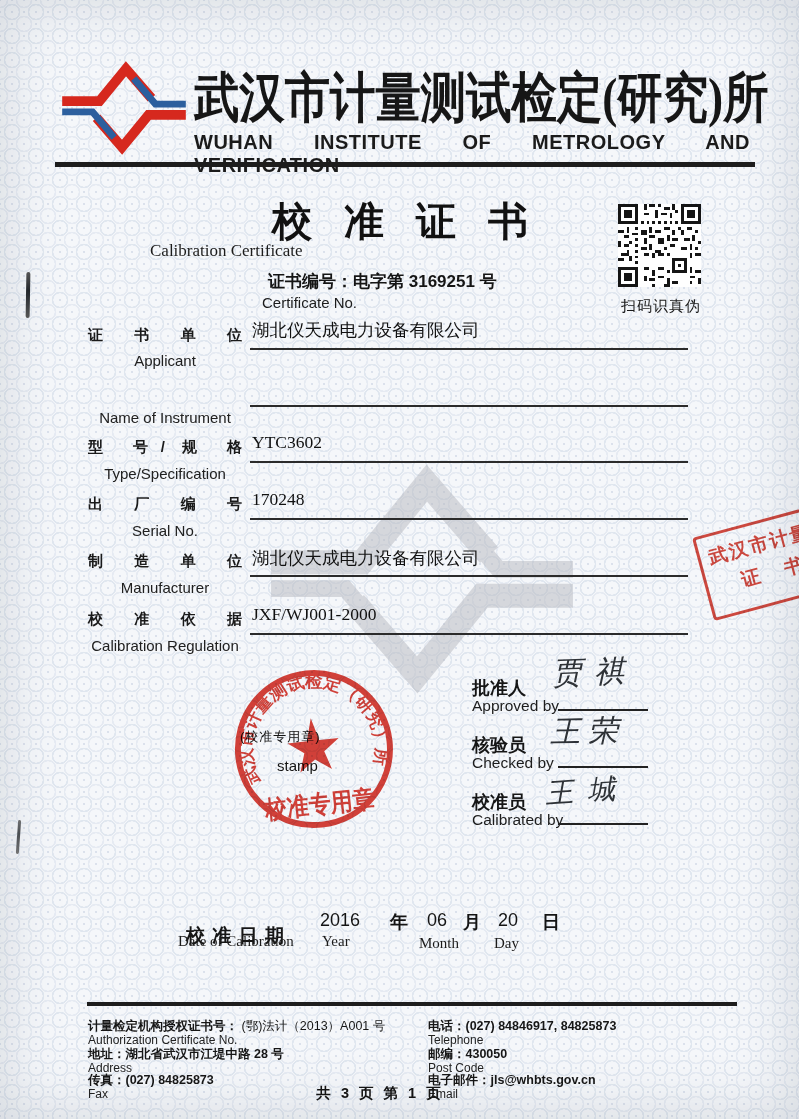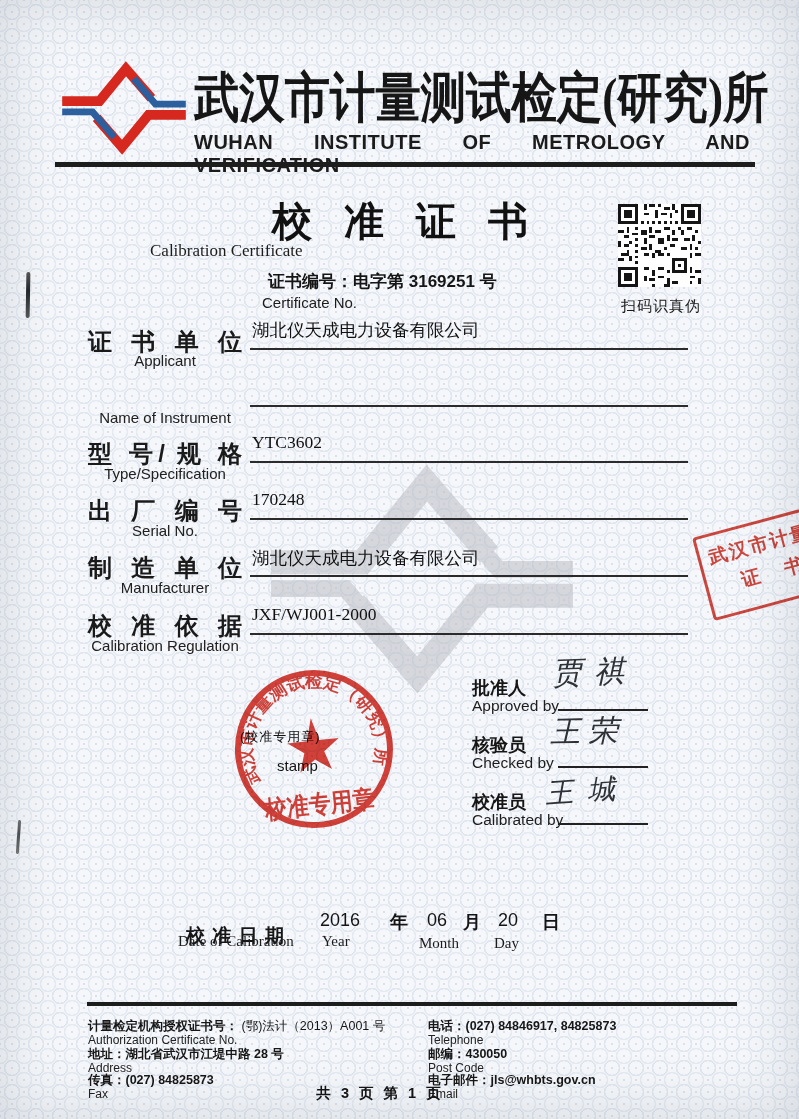--- a/index.html
+++ b/index.html
@@ -19,21 +19,21 @@
   .cn-head{font-weight:900;font-size:54px;letter-spacing:0px;white-space:nowrap;
     transform:scaleX(0.84);transform-origin:left top;font-family:"Liberation Serif", serif;color:#161616;}
   .en-head{font-weight:bold;font-size:20px;width:556px;text-align:justify;text-align-last:justify;
     color:#1b1b1b;letter-spacing:0.5px;white-space:nowrap0;}
   .rule{background:#1d1d1d;}
   .doc-title{font-size:40px;font-weight:900;letter-spacing:32px;white-space:nowrap;color:#111;
     font-family:"Liberation Serif", serif;}
   .doc-sub{font-size:17px;font-family:"Liberation Serif", serif;color:#1c1c1c;}
   .certno{font-size:17px;font-weight:600;display:flex;white-space:nowrap;color:#151515;}
   .certno-en{font-size:15px;color:#1c1c1c;}
-  .f-label{width:154px;font-size:24px;font-weight:600;text-align:justify;text-align-last:justify;color:#1a1a1a;}
+  .f-label{width:154px;font-size:15px;font-weight:600;text-align:justify;text-align-last:justify;color:#1a1a1a;}
   .f-en{width:160px;text-align:center;font-size:15px;color:#202020;}
   .f-value{font-size:17.5px;font-family:"Liberation Serif", serif;color:#111;white-space:nowrap;}
   .f-line{left:250px;width:438px;height:2px;background:#2b2b2b;}
   .sig-role{font-size:18px;font-weight:600;color:#161616;}
   .sig-en{font-size:15.5px;color:#1d1d1d;}
   .sig-line{width:90px;height:2px;background:#222;}
   .signature{font-family:"DejaVu Serif", serif;font-style:italic;color:#2e3237;white-space:nowrap;}
   .stamp-wrap{mix-blend-mode:multiply;opacity:0.88;}
   .seam-stamp{left:692px;top:538px;width:178px;height:80px;border:3px solid #cf2a1e;border-radius:4px;
     transform:rotate(-15deg);transform-origin:left top;mix-blend-mode:multiply;opacity:0.85;color:#cf2a1e;

